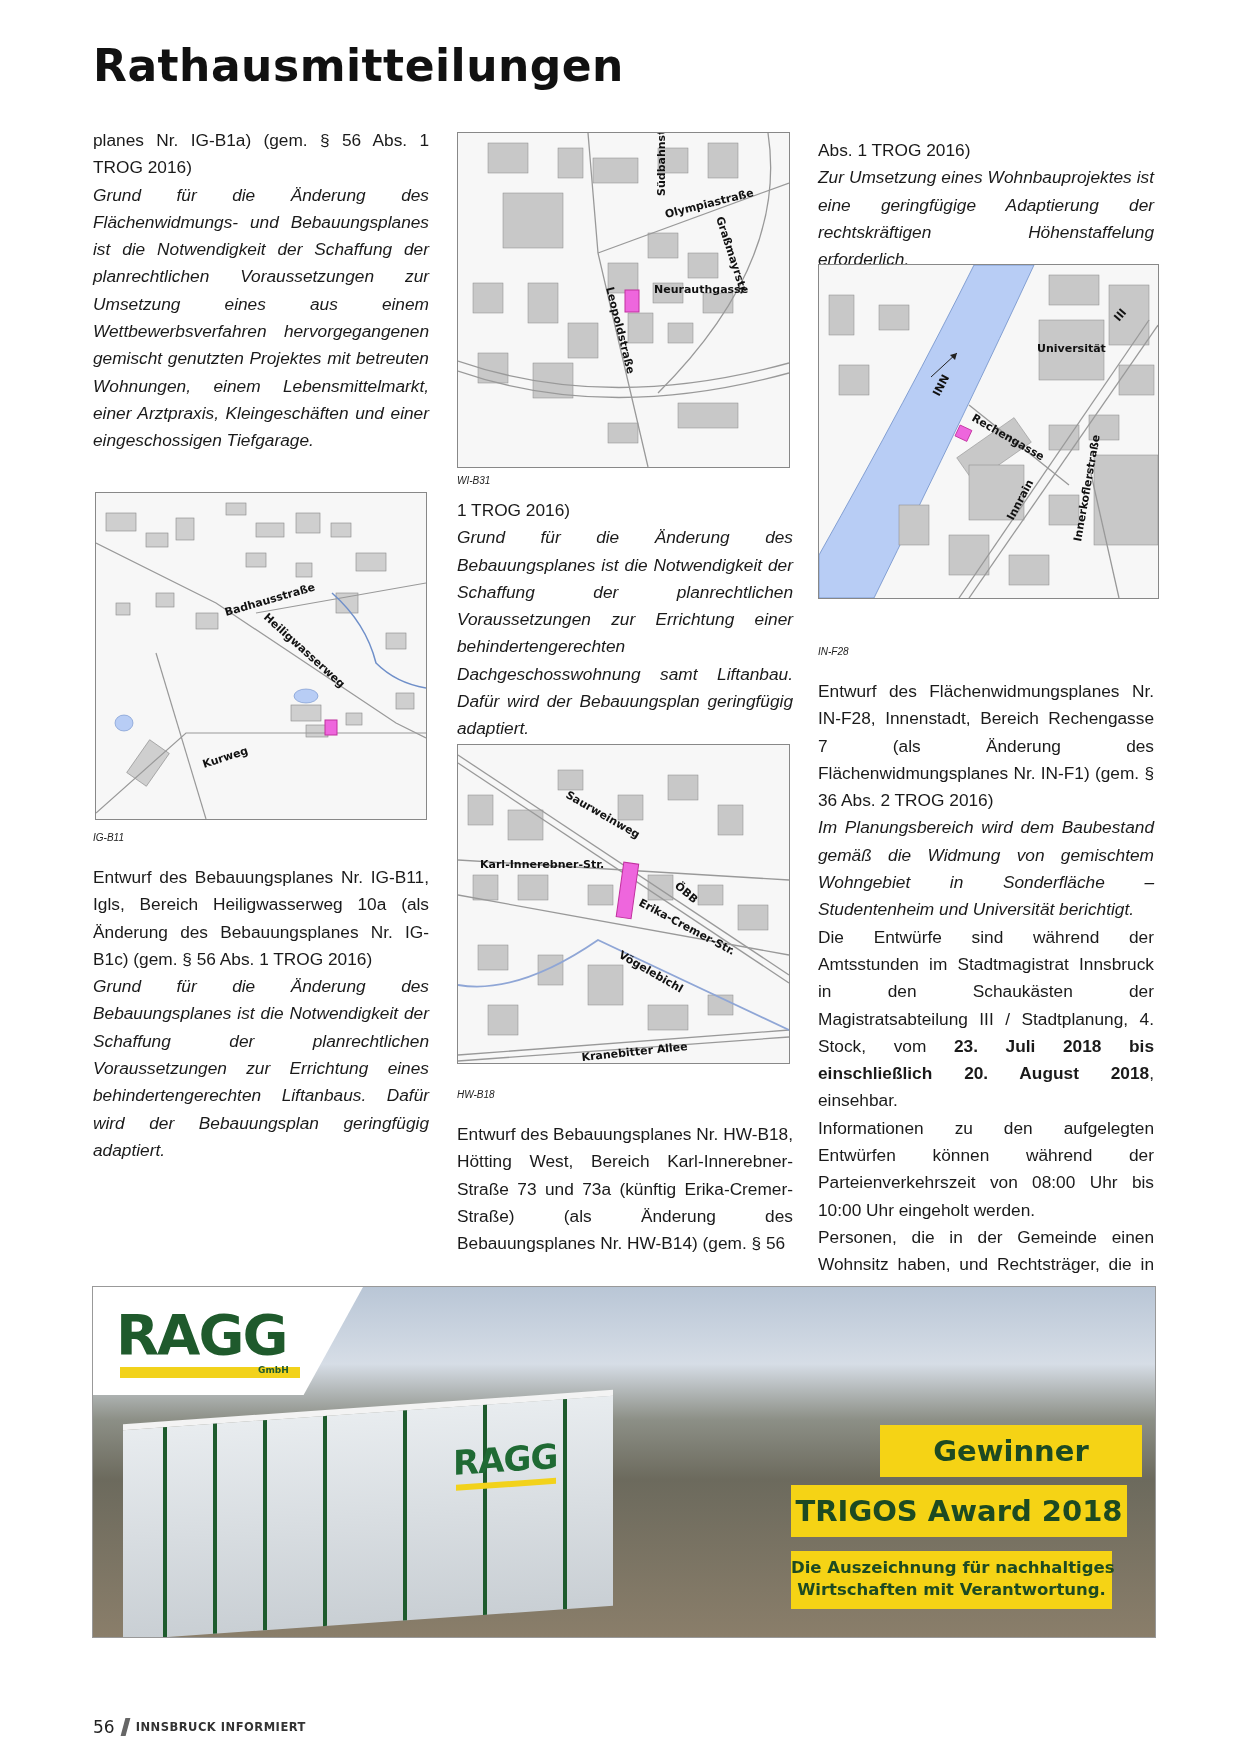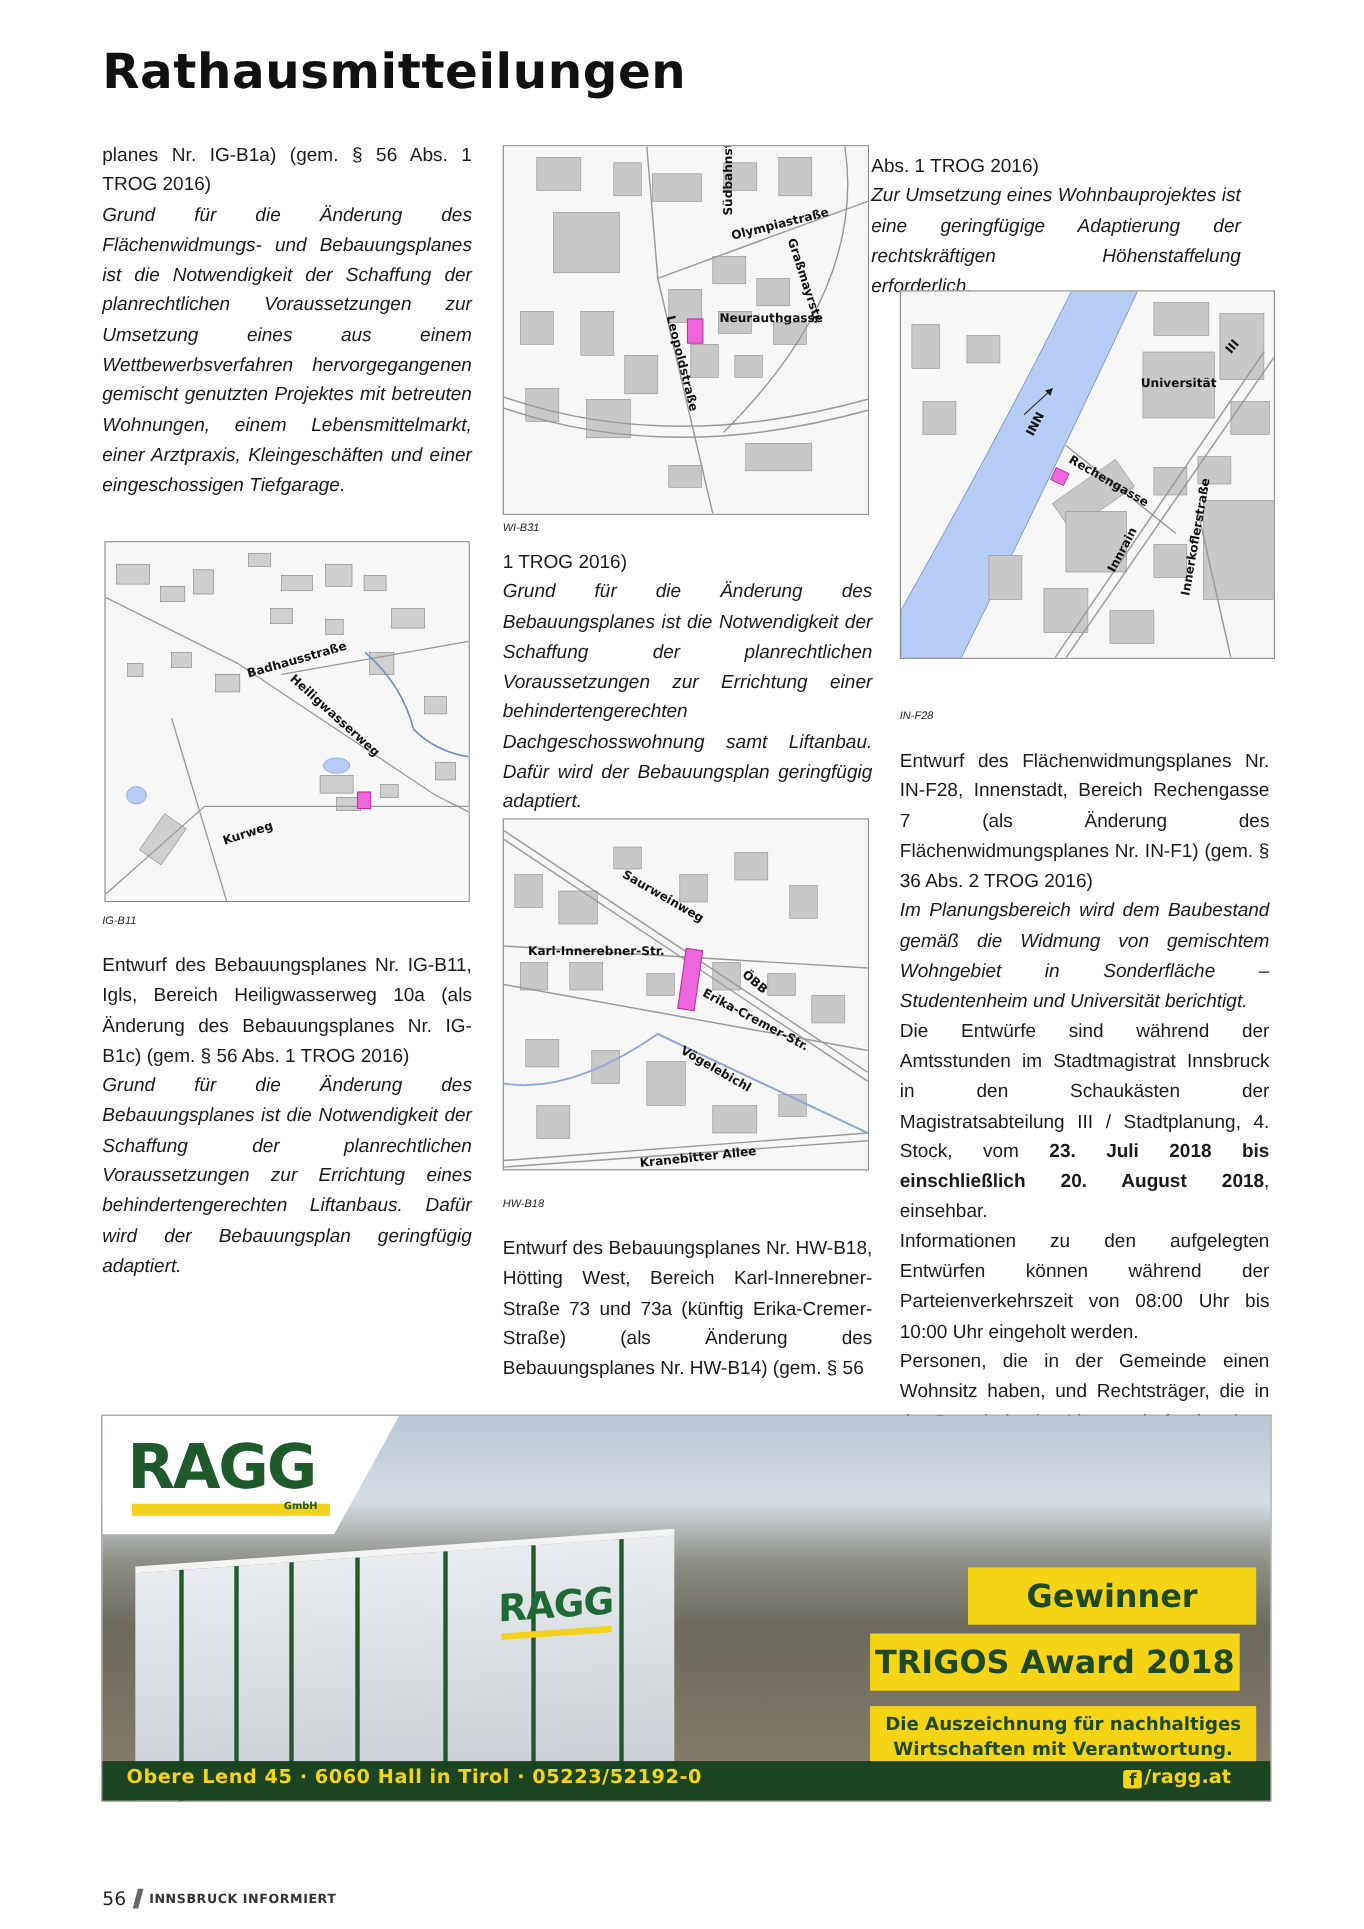--- a/index.html
+++ b/index.html
@@ -27,21 +27,21 @@
   .building { position:absolute; left:30px; top:120px; width:490px; height:210px;
               background:linear-gradient(#e8ecef, #c9cfd4); transform:skewY(-4deg); border-top:6px solid #f3f3f3; }
   .building .stripe { position:absolute; top:0; bottom:0; width:4px; background:#1e5b2d; }
   .bldg-logo { position:absolute; left:330px; top:36px; font-family:"DejaVu Sans", sans-serif;
                font-weight:900; font-size:34px; color:#1f6a34; letter-spacing:-1px; }
   .bldg-bar { position:absolute; left:333px; top:78px; width:100px; height:6px; background:#f2d21b; }
   .yellow-box { position:absolute; background:#f5d315; color:#1d4a22; font-family:"DejaVu Sans", sans-serif;
                 font-weight:bold; white-space:nowrap; }
   .yb1 { left:787px; top:138px; width:262px; height:52px; font-size:29px; line-height:52px; text-align:center; }
   .yb2 { left:698px; top:198px; width:336px; height:52px; font-size:29px; line-height:52px; text-align:center; }
-  .yb3 { left:698px; top:264px; width:351px; height:58px; font-size:16.5px; line-height:22px; padding-top:6px; text-align:center; box-sizing:border-box; }
+  .yb3 { left:698px; top:264px; width:321px; height:58px; font-size:16.5px; line-height:22px; padding-top:6px; text-align:center; box-sizing:border-box; }
   .ad-footer { position:absolute; left:0; bottom:0; width:100%; height:36px; background:#1b4420; }
   .ad-address { position:absolute; left:22px; top:5px; font-family:"DejaVu Sans", sans-serif; font-weight:bold;
                 font-size:17.5px; color:#f5d315; letter-spacing:0.5px; }
   .ad-web { position:absolute; right:36px; top:5px; font-family:"DejaVu Sans", sans-serif; font-weight:bold;
             font-size:17.5px; color:#f5d315; }
   .fb-icon { display:inline-block; width:17px; height:17px; background:#f5d315; color:#1b4420; border-radius:3px;
              font-size:15px; line-height:18px; text-align:center; margin-right:2px; vertical-align:-2px; }
   .folio { position:absolute; left:93px; top:1717px; font-size:17px; font-family:"DejaVu Sans", sans-serif; color:#222; }
   .folio-slash { display:inline-block; width:5px; height:18px; background:#666; transform:skewX(-15deg); margin:0 8px -3px 8px; }
   .folio-name { font-size:11.5px; letter-spacing:0.5px; font-weight:bold; color:#333; vertical-align:2px; }
@@ -193,21 +193,21 @@
     <text class="maplabel" transform="translate(124 316) rotate(-6)">Kranebitter Allee</text>
   </svg>
 </div>
 
 <div class="col" style="left:457px; top:1087px;">
   <p class="caption">HW-B18</p>
   <div style="height:18px"></div>
   <p>Entwurf des Bebauungsplanes Nr. HW-B18, Hötting West, Bereich Karl-Innerebner-Straße 73 und 73a (künftig Erika-Cremer-Straße) (als Änderung des Bebauungsplanes Nr. HW-B14) (gem. § 56</p>
 </div>
 
-<div class="col" style="left:792px; top:137px;">
+<div class="col" style="left:818px; top:137px;">
   <p>Abs. 1 TROG 2016)</p>
   <p class="it">Zur Umsetzung eines Wohnbauprojektes ist eine geringfügige Adaptierung der rechtskräftigen Höhenstaffelung erforderlich.</p>
 </div>
 
 <div class="map" style="left:818px; top:264px; width:339px; height:333px;">
   <svg viewBox="0 0 339 333" preserveAspectRatio="none">
     <rect width="339" height="333" fill="#f7f7f7"></rect>
     <path d="M155 0 L215 0 Q 150 140 55 333 L0 333 L0 290 Q 90 130 155 0 Z" fill="#b8cdf5" stroke="#6f8fc9" stroke-width="0.8"></path>
     <g fill="#c8c8c8" stroke="#888" stroke-width="0.5">
       <rect x="10" y="30" width="25" height="40"></rect>
@@ -271,23 +271,17 @@
     <div class="ad-logo">RAGG</div>
     <div class="ad-logo-bar"></div>
     <div class="ad-gmbh">GmbH</div>
   </div>
   <div class="yellow-box yb1">Gewinner</div>
   <div class="yellow-box yb2">TRIGOS Award 2018</div>
   <div class="yellow-box yb3">
     <div>Die Auszeichnung für nachhaltiges</div>
     <div>Wirtschaften mit Verantwortung.</div>
   </div>
-  <div class="ad-footer">
-    <div class="ad-address">Obere Lend 45 · 6060 Hall in Tirol · 05223/52192-0</div>
-    <div class="ad-web">
-      <span class="fb-icon">f</span><span>/ragg.at</span>
-    </div>
-  </div>
 </div>
 
 <div class="folio">
   <span>56</span><span class="folio-slash"></span><span class="folio-name">INNSBRUCK INFORMIERT</span>
 </div>
 
 </body></html>

